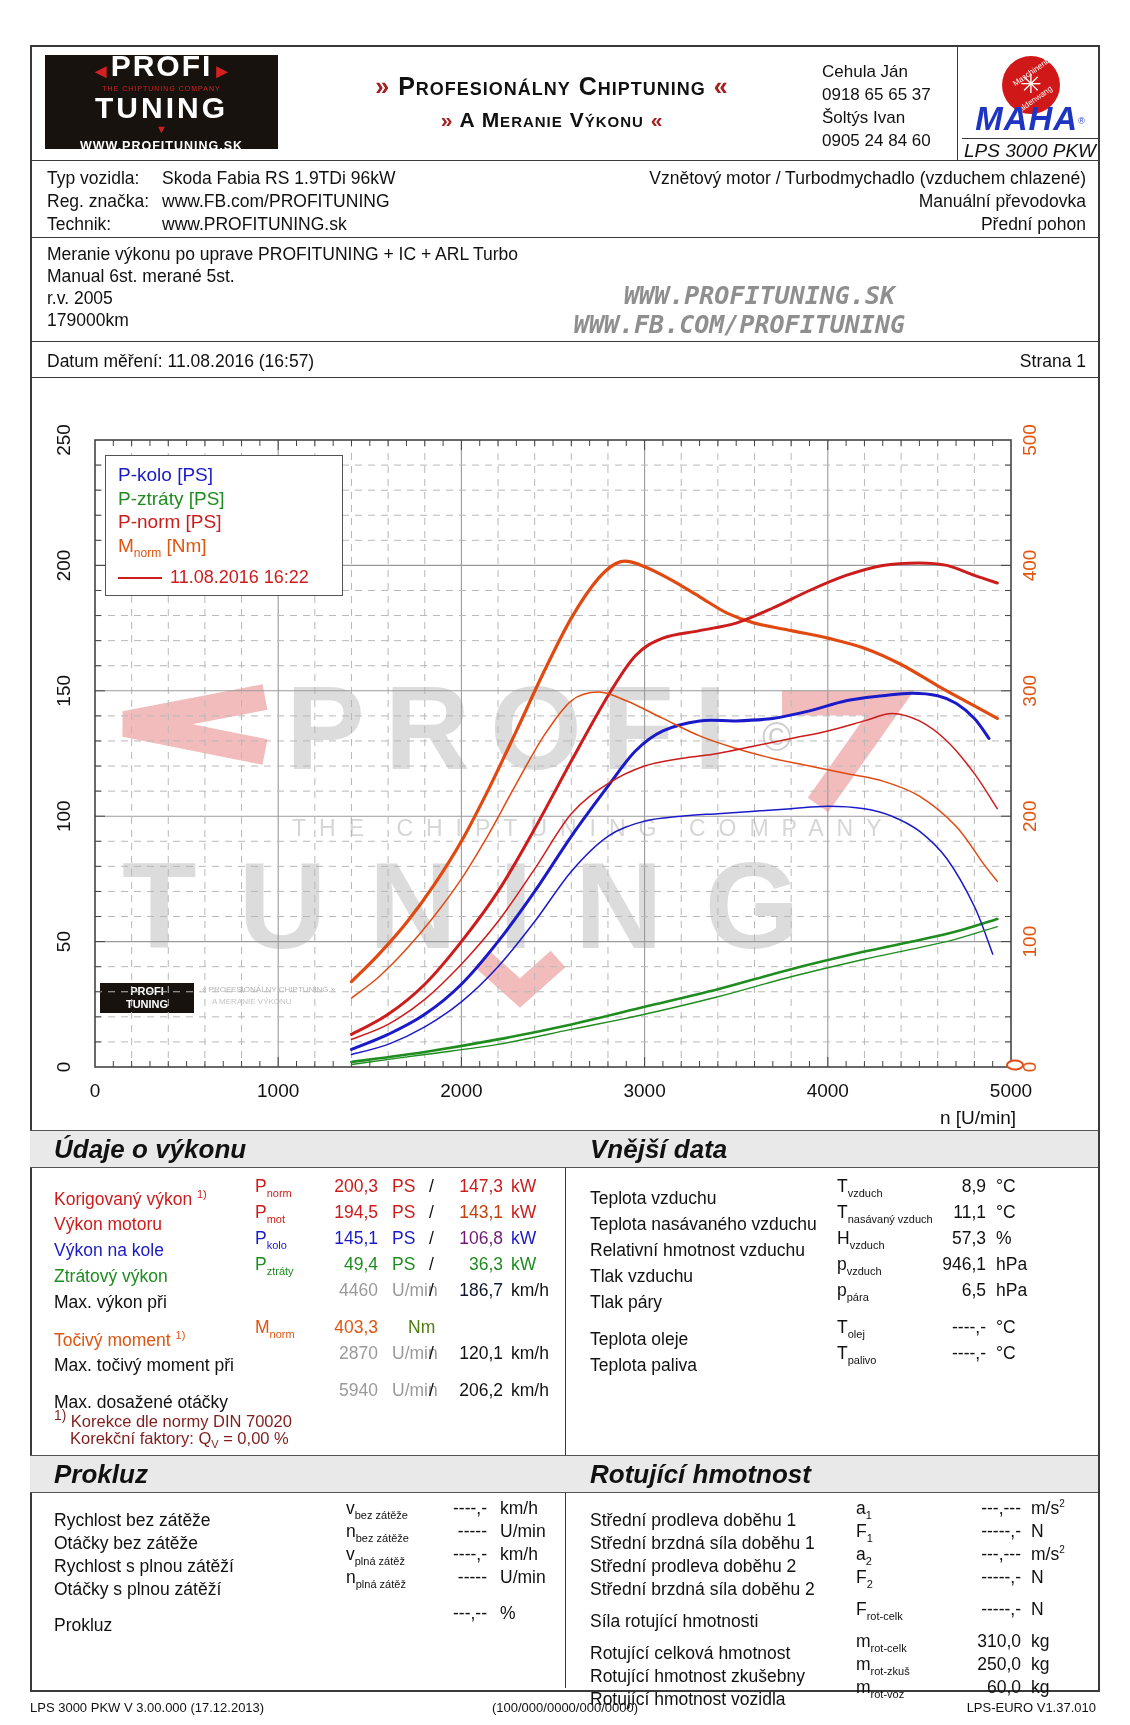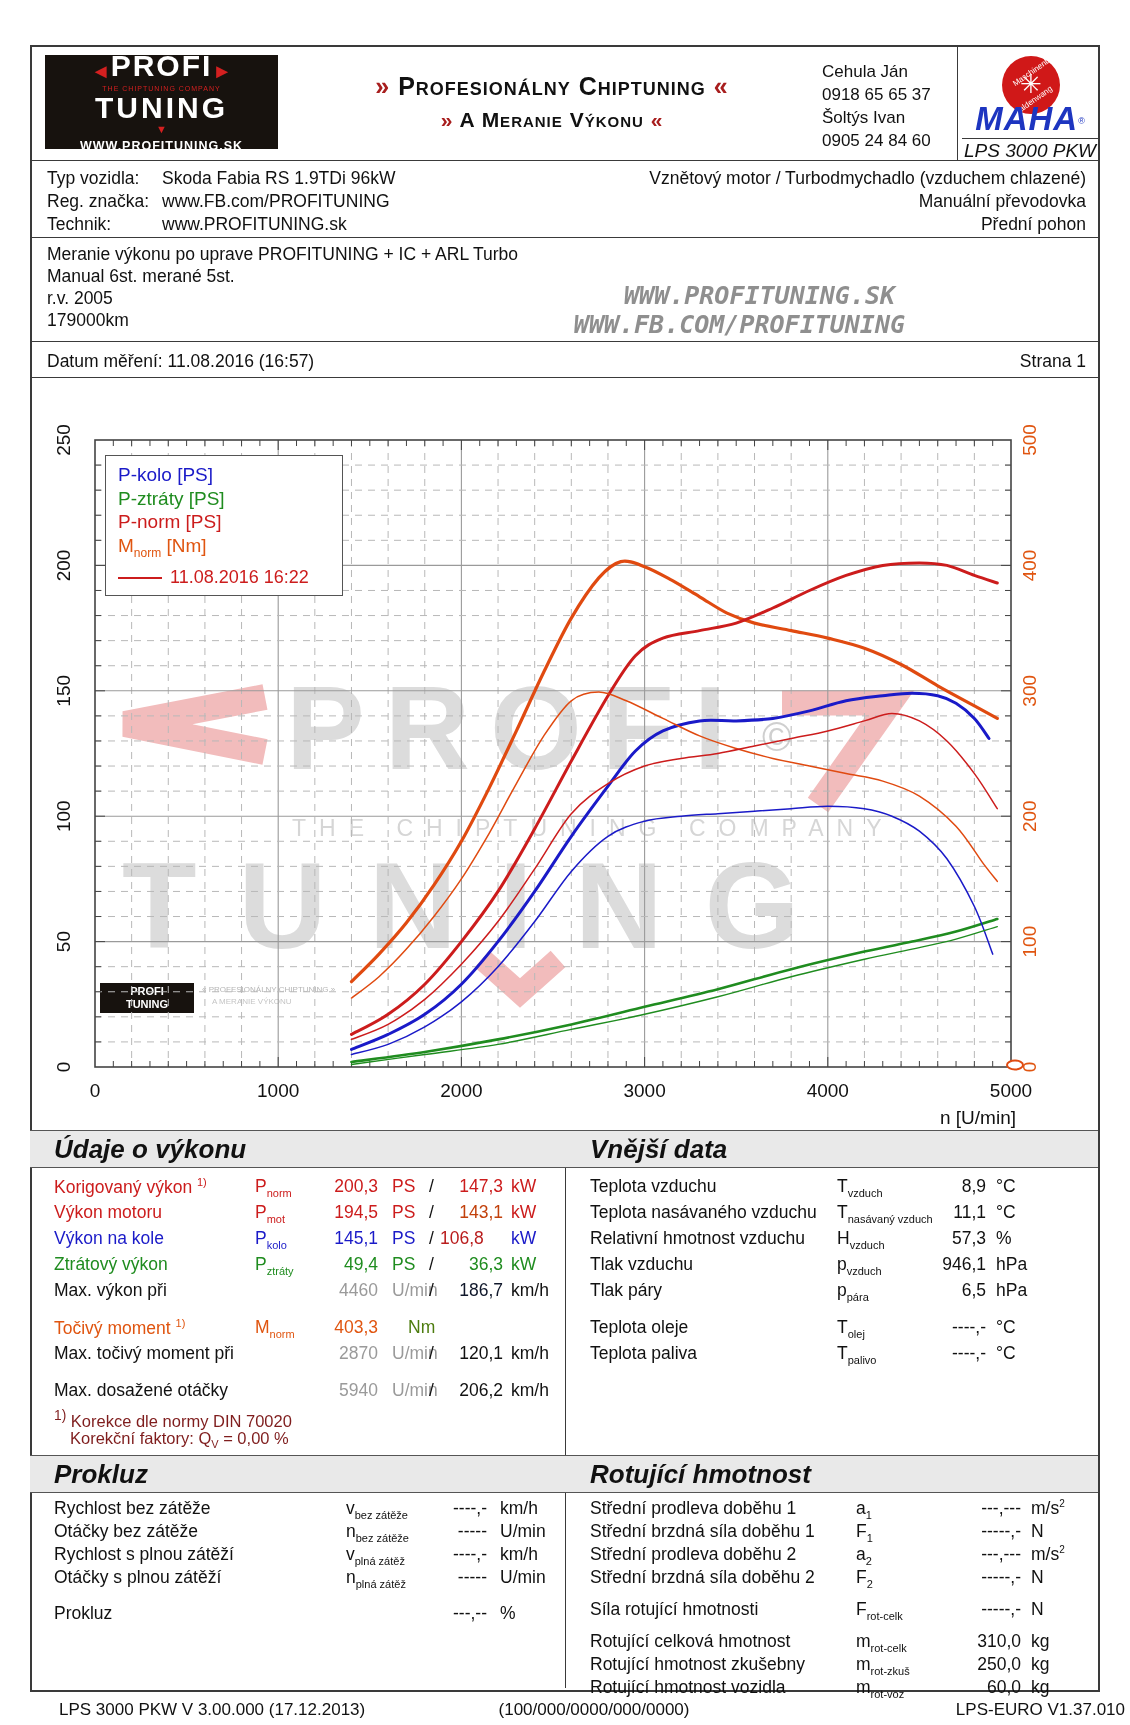--- a/index.html
+++ b/index.html
@@ -40,23 +40,23 @@
   .legend sub{font-size:12px;}
   .runline{display:inline-block;width:44px;border-top:2.5px solid #cc1c1c;vertical-align:middle;margin-right:8px;}
   
   .secbar{background:#e9e9e9;border-top:1.5px solid #555;border-bottom:1.5px solid #555;
           font-style:italic;font-weight:bold;font-size:26px;padding:3px 0 0 24px;box-sizing:border-box;height:38px;}
   
   .trow{position:absolute;left:0;width:100%;height:24px;font-size:17.5px;white-space:nowrap;}
   .trow span{position:absolute;top:0;}
   .trow sub{font-size:11px;}
   .trow sup{font-size:11px;}
-  .t-label{left:24px;}
+  .t-label{left:24px;margin-top:12px;}
   .fnote{font-size:16.5px;color:#7f1d1d;}
-  .footer{font-size:17px;color:#111;margin-left:29px;}
+  .footer{font-size:13px;color:#111;}
   svg text{font-family:"Liberation Sans",sans-serif;}
 </style>
 </head>
 <body>
 
 <div class="page">
 
   <div class="abs pageframe" style="left:30px;top:45px;width:1066px;height:1643px;"></div>
   <div class="hline" style="left:30px;top:160px;width:1068px;"></div>
   <div class="hline" style="left:30px;top:237px;width:1068px;"></div>
@@ -409,21 +409,21 @@
           <span style="left:399px;color:#111">/</span>
           <span style="left:410px;width:63px;text-align:right;color:#c2410c">143,1</span>
           <span style="left:481px;color:#cc1c1c">kW</span>
         </div>
         <div class="trow" style="top: 98px;">
           <span class="t-label" style="color:#1a1ac8">Výkon na kole</span>
           <span style="left:225px;color:#1a1ac8">P<sub>kolo</sub></span>
           <span style="left:238px;width:110px;text-align:right;color:#1a1ac8">145,1</span>
           <span style="left:362px;color:#1a1ac8">PS</span>
           <span style="left:399px;color:#111">/</span>
-          <span style="left:410px;width:63px;color:#b91c1c">106,8</span>
+          <span style="left:410px;width:63px;text-align:right;color:#701a75">106,8</span>
           <span style="left:481px;color:#1a1ac8">kW</span>
         </div>
         <div class="trow" style="top: 124px;">
           <span class="t-label" style="color:#1f8c1f">Ztrátový výkon</span>
           <span style="left:225px;color:#1f8c1f">P<sub>ztráty</sub></span>
           <span style="left:238px;width:110px;text-align:right;color:#1f8c1f">49,4</span>
           <span style="left:362px;color:#1f8c1f">PS</span>
           <span style="left:399px;color:#111">/</span>
           <span style="left:410px;width:63px;text-align:right;color:#1f8c1f">36,3</span>
           <span style="left:481px;color:#1f8c1f">kW</span>

